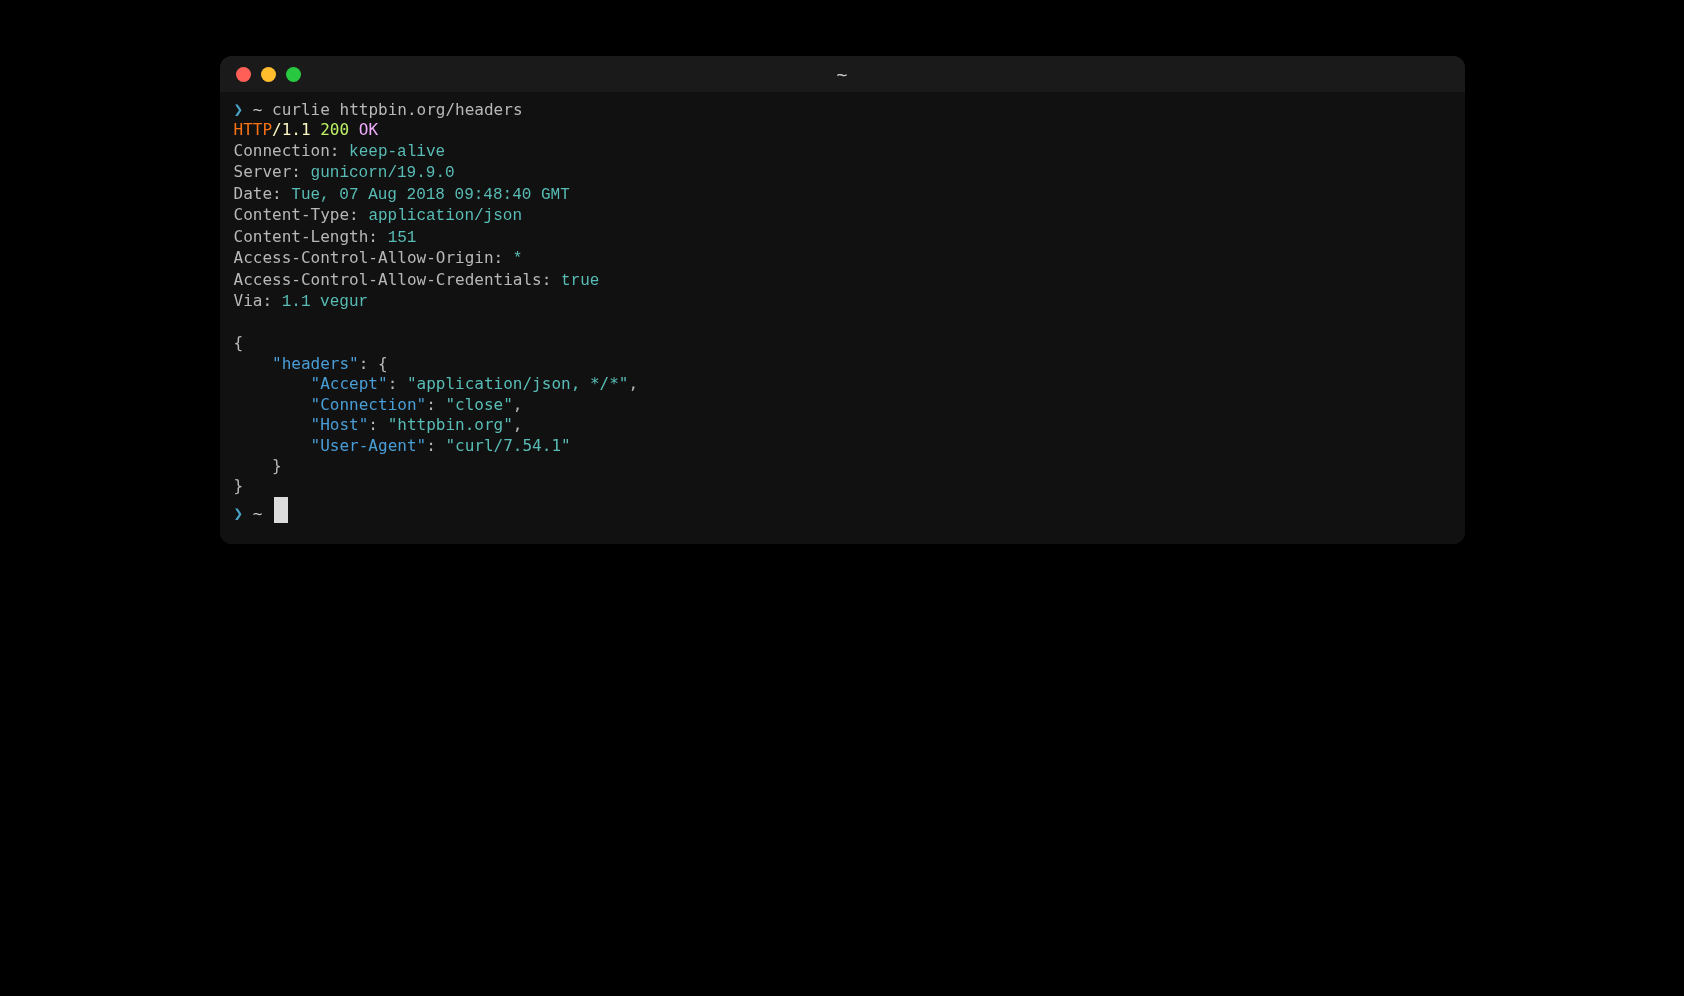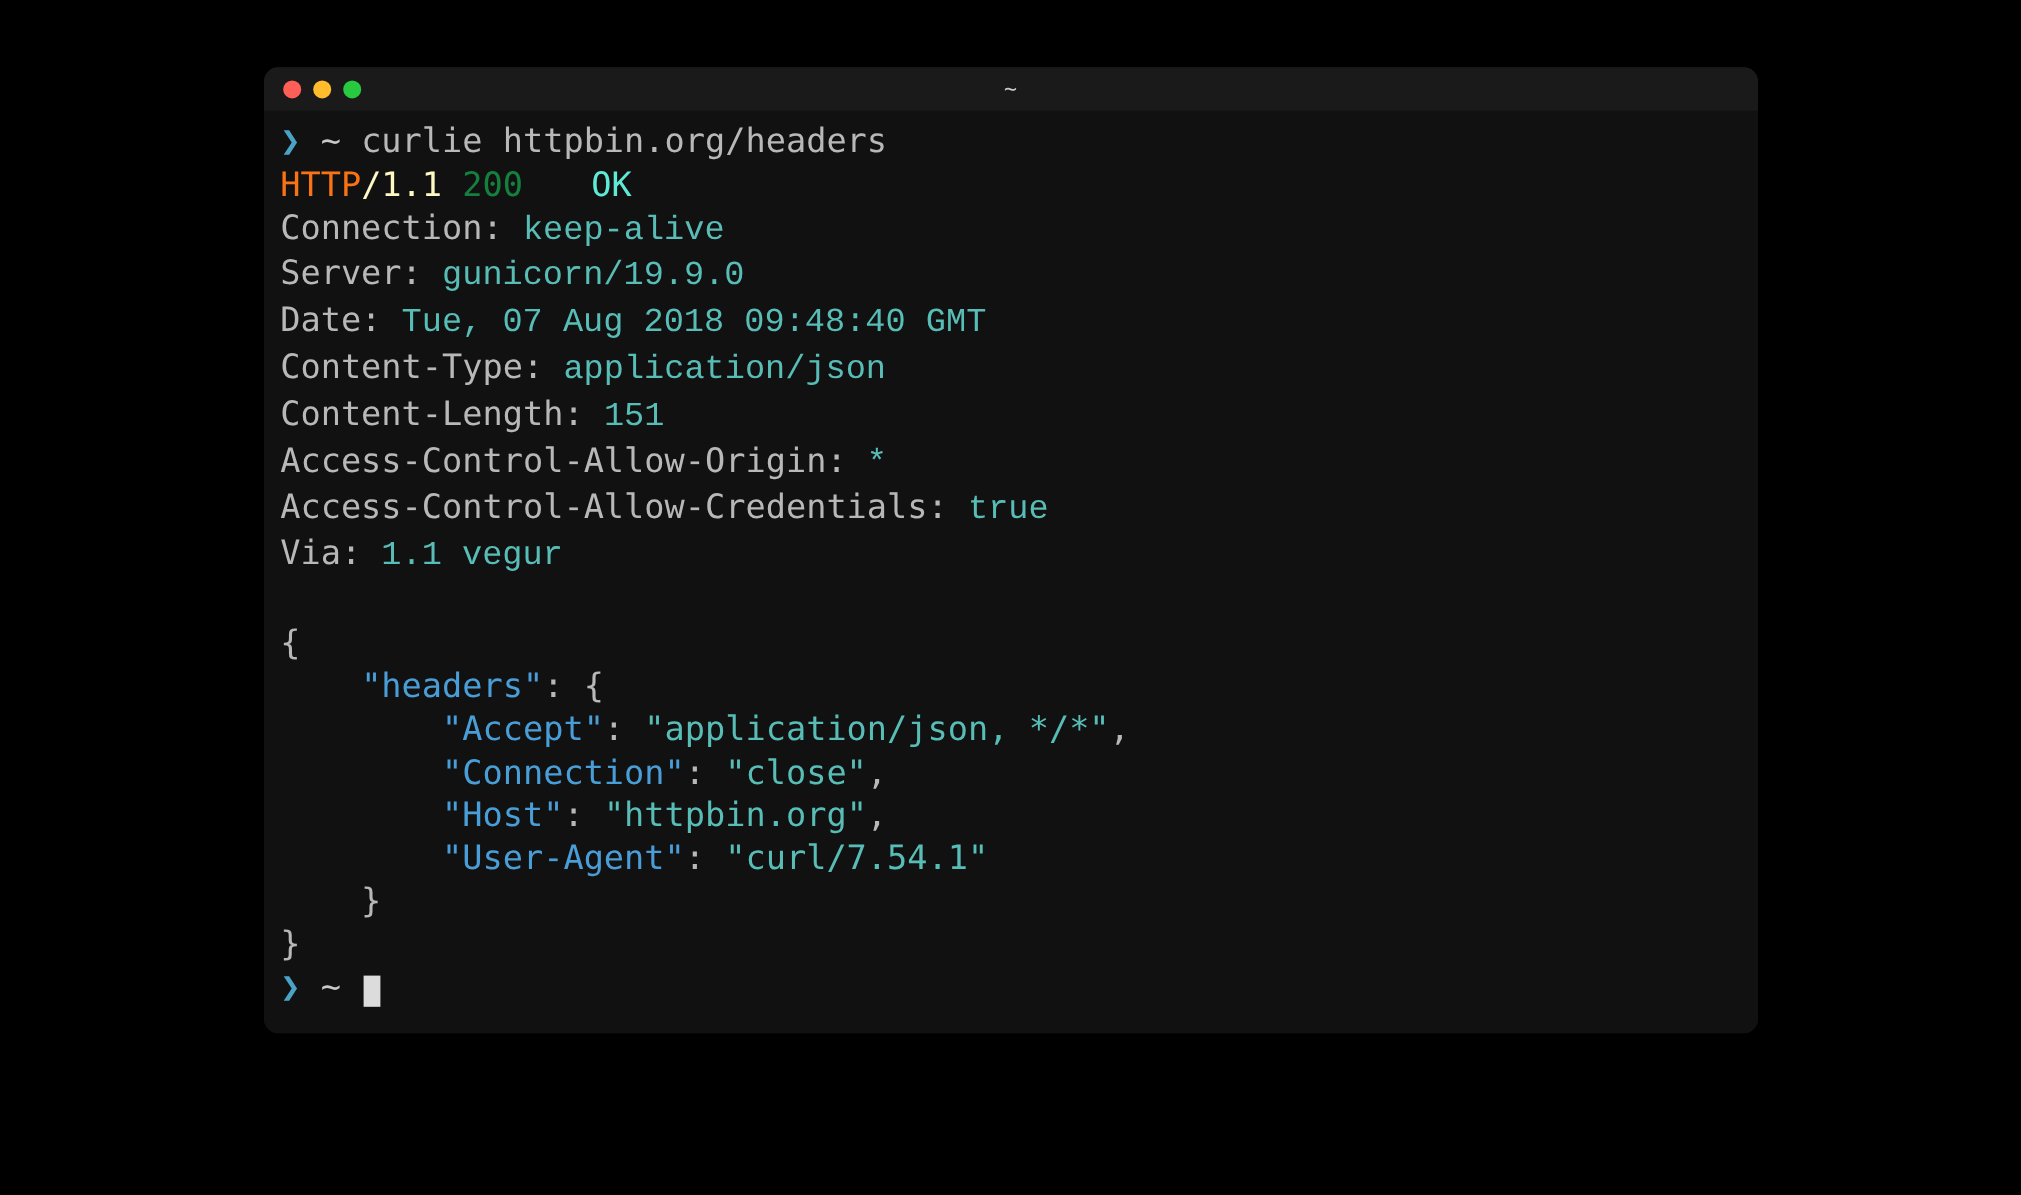--- a/index.html
+++ b/index.html
@@ -44,34 +44,34 @@
     position: absolute;
     left: 0; right: 0;
     text-align: center;
     color: #c9c9c9;
     font-size: 18px;
     pointer-events: none;
   }
   .terminal {
     background: #111;
     padding: 8px 14px 20px 14px;
-    font-size: 28px;
+    font-size: 16px;
     line-height: 1.28;
     color: #b8b8b8;
     white-space: pre;
     font-family: "SF Mono", Menlo, Monaco, Consolas, monospace;
   }
   .line { display: block; }
   .prompt-caret { color: #4aa3c7; }
   .prompt-path { color: #c9c9c9; }
   .cmd { color: #b8b8b8; }
   .proto { color: #f97316; }
   .ver { color: #fef9c3; }
-  .status-code { color: #15803d; }
-  .status-text { color: #5eead4; margin-left: 40px; }
+  .status-code { color: #bef264; }
+  .status-text { color: #f0abfc; }
   .hdr-name { color: #b8b8b8; text-align: center; }
   .hdr-val { color: #58bdb6; font-family: Liberation Mono, monospace; }
   .json-plain { color: #b8b8b8; }
   .json-key { color: #4a9ed8; }
   .json-str { color: #58bdb6; }
   .cursor {
     display: inline-block;
     width: 14px;
     height: 26px;
     background: #dcdcdc;

